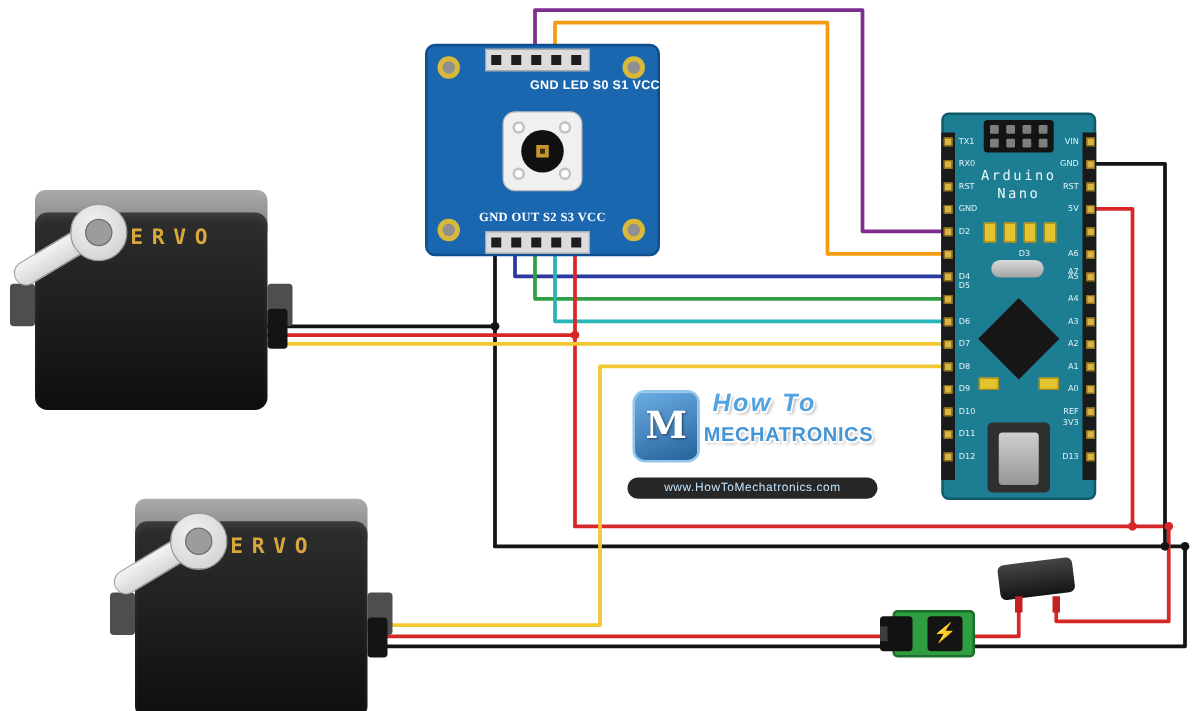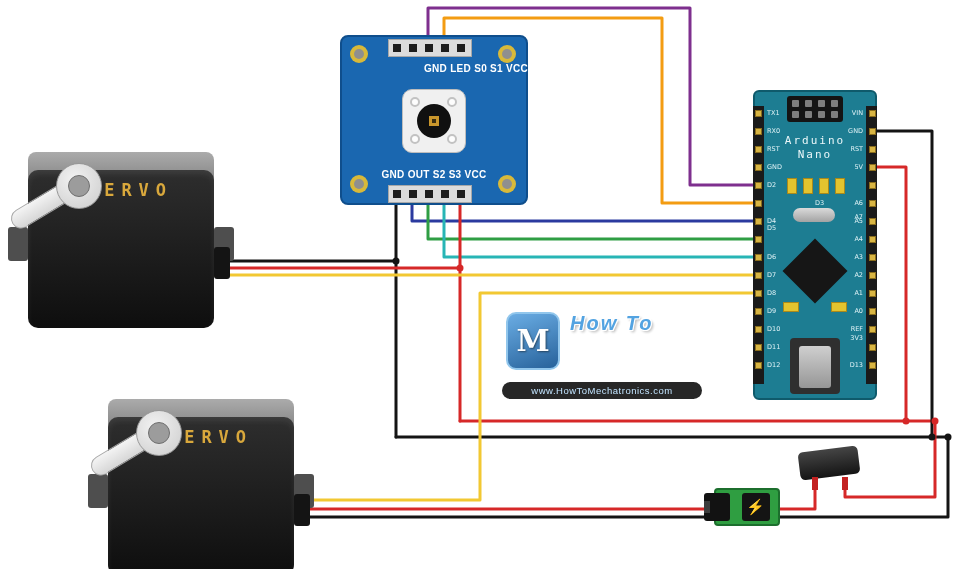--- a/index.html
+++ b/index.html
@@ -183,21 +183,21 @@
     <div class="sensor-eye">
       <div class="led" style="left:7px;top:7px;"></div>
       <div class="led" style="left:44px;top:7px;"></div>
       <div class="led" style="left:7px;top:44px;"></div>
       <div class="led" style="left:44px;top:44px;"></div>
       <div class="eye-center">
         <div class="eye-chip"></div>
       </div>
     </div>
 
-    <div class="sensor-label" style="top:134px;">GND OUT S2 S3 VCC</div>
+    <div class="sensor-label" style="top:134px;font-family:Liberation Serif, serif;">GND OUT S2 S3 VCC</div>
     <div class="header-strip" style="top:150px;">
       <div class="hpin"></div>
       <div class="hpin"></div>
       <div class="hpin"></div>
       <div class="hpin"></div>
       <div class="hpin"></div>
     </div>
   </div>
 
   <div class="component arduino">
@@ -299,18 +299,19 @@
 
   <div class="component pwr">
     <div class="pwr-board"></div>
     <div class="pwr-jack"></div>
     <div class="pwr-block">⚡</div>
   </div>
 
   <div class="component watermark">
     <div class="wm-logo">M</div>
     <div class="wm-top">How To</div>
+    <div class="wm-bottom">MECHATRONICS</div>
     <div class="wm-url-bar">
       <div class="wm-url">www.HowToMechatronics.com</div>
     </div>
   </div>
 
 </div>
 
 </body></html>

